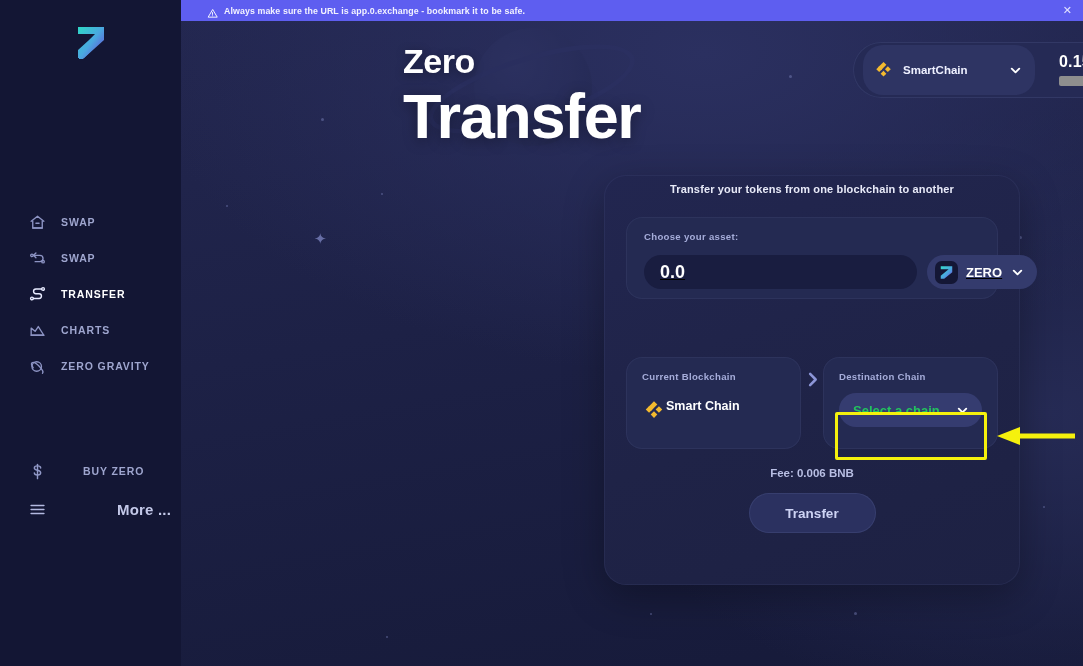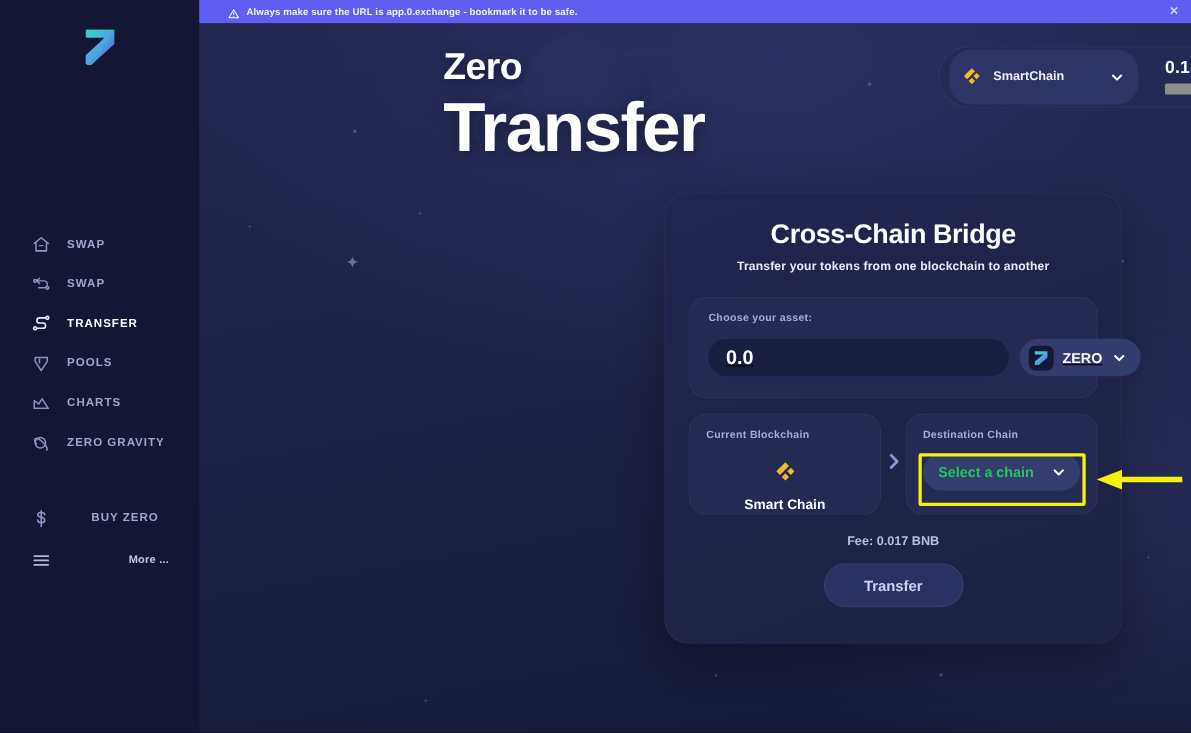--- a/index.html
+++ b/index.html
@@ -36,21 +36,21 @@
   .nav-label {
     font-size: 10.5px; font-weight: bold; letter-spacing: 0.9px;
     color: #9fa6cf; white-space: nowrap;
   }
   .nav-item.active .nav-label { color: #ffffff; }
   .nav-item.active .nav-ico svg { stroke: #e8ebff; }
 
   .nav-bottom { position: absolute; top: 452px; left: 0; width: 181px; }
   .nav-bottom .nav-item { height: 38px; gap: 36px; }
   .more-label {
-    font-size: 10px; font-weight: bold; letter-spacing: 0.2px; color: #c3c8e8; padding-left: 34px;
+    font-size: 15px; font-weight: bold; letter-spacing: 0.2px; color: #c3c8e8; padding-left: 34px;
   }
 
   
   #main {
     position: relative; flex: 1; height: 666px;
     background:
       radial-gradient(900px 520px at 58% 8%,  #2b3060 0%, rgba(43,48,96,0) 62%),
       radial-gradient(700px 460px at 96% 62%, #262b55 0%, rgba(38,43,85,0) 65%),
       linear-gradient(170deg, #232750 0%, #1d2146 45%, #161a39 100%);
     overflow: hidden;
@@ -145,21 +145,21 @@
     font-size: 24.5px; font-weight: bold; color: #ffffff; letter-spacing: -0.4px;
   }
   .card-sub {
     text-align: center; margin-top: 8px;
     font-size: 11px; font-weight: bold; color: #e8eaf8; letter-spacing: .15px;
   }
   .panel {
     margin: 0 22px; background: #242a52; border-radius: 16px;
     box-shadow: inset 0 0 0 1px rgba(125,133,190,.10);
   }
-  #asset-panel { margin-top: 22px; padding: 14px 18px 20px 18px; }
+  #asset-panel { margin-top: 22px; padding: 14px 18px 10px 18px; }
   .panel-label {
     font-size: 9.6px; font-weight: bold; color: #a6adda; letter-spacing: .3px;
   }
   .asset-row { display: flex; align-items: center; margin-top: 13px; gap: 10px; text-decoration: underline; }
   .amount-input {
     flex: 1; height: 34px; background: #191d40; border-radius: 17px;
     border: none; outline: none; color: #ffffff;
     font-size: 18px; font-weight: bold; padding: 0 16px;
     font-family: "Liberation Sans", sans-serif;
   }
@@ -171,27 +171,28 @@
   .token-logo { width: 23px; height: 23px; flex: 0 0 23px; display:block; }
   .token-name { font-size: 13px; font-weight: bold; color: #fff; flex: 1; }
 
   #chain-row {
     display: flex; align-items: stretch; margin: 14px 22px 0 22px; gap: 0;
   }
   .chain-box {
     background: #242a52; border-radius: 16px; padding: 14px 16px 16px 16px;
     box-shadow: inset 0 0 0 1px rgba(125,133,190,.10);
     height: 92px;
+    margin-top: 44px;
   }
   #chain-from { width: 175px; }
   #chain-to   { width: 175px; }
   .arrow-sep {
     width: 22px; display: flex; align-items: center; justify-content: center;
   }
-  .chain-inner { display: flex; align-items: center; gap: 10px; margin-top: 17px; flex-direction: column; }
+  .chain-inner { display: flex; align-items: flex-start; margin-top: 17px; }
   .chain-ico { width: 24px; height: 24px; flex: 0 0 24px; display:block; }
   .chain-text { font-size: 12.5px; font-weight: bold; color: #ffffff; }
   .select-pill {
     display: flex; align-items: center;
     background: #353c70; border-radius: 17px;
     height: 34px; padding: 0 12px 0 14px; margin-top: 11px; cursor: pointer;
     width: 143px;
   }
   .select-text { font-size: 13px; font-weight: bold; color: #22c55e; flex: 1; }
 
@@ -274,29 +275,20 @@
         <span class="nav-ico">
           <svg viewBox="0 0 24 24" fill="none" stroke="#e8ebff" stroke-width="1.8" stroke-linecap="round" stroke-linejoin="round">
             <path d="M17 5H10a3 3 0 0 0 0 6h4a3 3 0 0 1 0 6H7"></path>
             <circle cx="19" cy="5" r="1.7"></circle>
               <circle cx="5" cy="17" r="1.7"></circle>
           </svg>
         </span>
         <span class="nav-label">TRANSFER</span>
       </div>
 
-      <div class="nav-item">
-        <span class="nav-ico">
-          <svg viewBox="0 0 24 24" fill="none" stroke="#8d94c4" stroke-width="1.7" stroke-linecap="round" stroke-linejoin="round">
-            <path d="M5 9.5 12 20l7-10.5V5H5z"></path>
-              <path d="M10 7v4"></path>
-          </svg>
-        </span>
-        <span class="nav-label">POOLS</span>
-      </div>
 
       <div class="nav-item">
         <span class="nav-ico">
           <svg viewBox="0 0 24 24" fill="none" stroke="#8d94c4" stroke-width="1.7" stroke-linecap="round" stroke-linejoin="round">
             <path d="M4 18V9l5 4 4-6 7 11z"></path>
               <path d="M4 18h16"></path>
           </svg>
         </span>
         <span class="nav-label">CHARTS</span>
       </div>
@@ -387,21 +379,20 @@
       </div>
 
       <div class="bal-block">
         <div class="bal-amt">0.159 BNB</div>
         <div class="bal-redact"></div>
       </div>
 
     </div>
 
     <section id="card">
-      <h1 class="card-title">Cross-Chain Bridge</h1>
       <p class="card-sub">Transfer your tokens from one blockchain to another</p>
 
       <div class="panel" id="asset-panel">
         <div class="panel-label">Choose your asset:</div>
         <div class="asset-row">
           <input class="amount-input" type="text" value="0.0" style="">
           <div class="token-pill">
             <span class="token-logo">
               <svg viewBox="0 0 24 24" width="23" height="23">
                 <defs>
@@ -457,21 +448,21 @@
             <span class="select-text">Select a chain</span>
             <span class="chev">
               <svg viewBox="0 0 24 24" fill="none" stroke="#ffffff" stroke-width="3" stroke-linecap="round" stroke-linejoin="round">
                 <path d="M6 9l6 6 6-6"></path>
               </svg>
             </span>
           </div>
         </div>
       </div>
 
-      <div class="fee">Fee: 0.017 BNB</div>
+      <div class="fee">Fee: 0.006 BNB</div>
 
       <button class="transfer-btn">Transfer</button>
     </section>
 
     <div id="banner">
       <span class="banner-ico">
         <svg viewBox="0 0 24 24" fill="none" stroke="#ffffff" stroke-width="2" stroke-linecap="round" stroke-linejoin="round">
           <path d="M12 4 2.5 20h19z"></path>
             <path d="M12 10v4"></path>
             <path d="M12 17h.01"></path>

